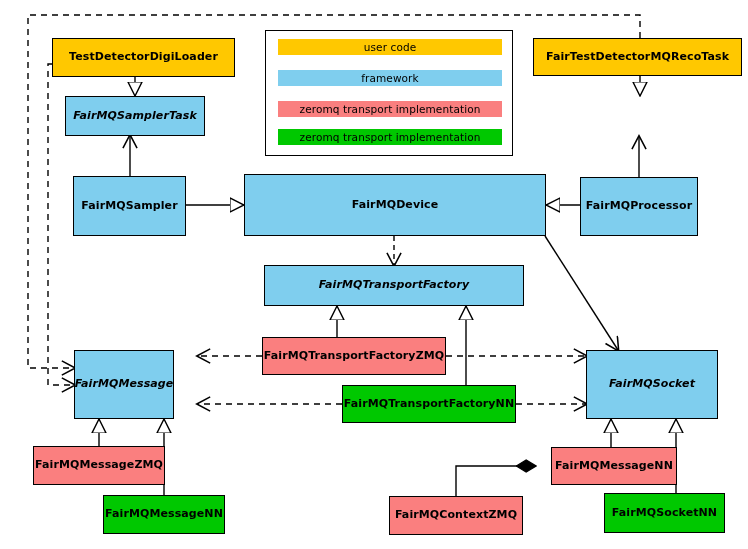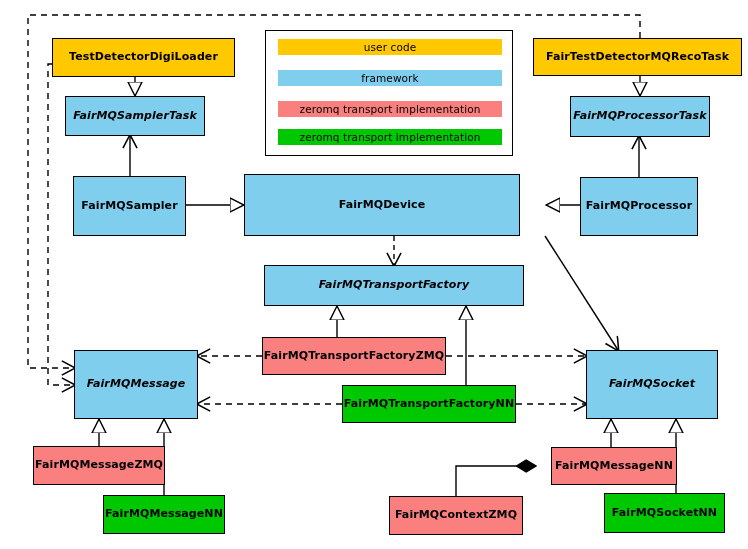--- a/index.html
+++ b/index.html
@@ -144,35 +144,34 @@
       <span>zeromq transport implementation</span>
     </div>
   </div>
 
   <div class="node c-user" style="left:52px; top:38px; width:183px; height:39px;">TestDetectorDigiLoader</div>
 
   <div class="node c-user" style="left:533px; top:38px; width:209px; height:38px;">FairTestDetectorMQRecoTask</div>
 
   <div class="node c-frame abstract" style="left:65px; top:96px; width:140px; height:40px;">FairMQSamplerTask</div>
 
-  <div class="node c-frame abstract" style="left:570px; top:96px; width:140px; height:41px;">FairMQProcessorTask</div>
 
   <div class="node c-frame" style="left:73px; top:176px; width:113px; height:60px;">FairMQSampler</div>
 
-  <div class="node c-frame" style="left:244px; top:174px; width:276px; height:62px;">FairMQDevice</div>
+  <div class="node c-frame" style="left:244px; top:174px; width:302px; height:62px;">FairMQDevice</div>
 
   <div class="node c-frame" style="left:580px; top:177px; width:118px; height:59px;">FairMQProcessor</div>
 
   <div class="node c-frame abstract" style="left:264px; top:265px; width:260px; height:41px;">FairMQTransportFactory</div>
 
   <div class="node c-nn" style="left:342px; top:385px; width:174px; height:38px;">FairMQTransportFactoryNN</div>
 
   <div class="node c-zmq" style="left:262px; top:337px; width:184px; height:38px;">FairMQTransportFactoryZMQ</div>
 
-  <div class="node c-frame abstract" style="left:74px; top:350px; width:124px; height:69px;">FairMQMessage</div>
+  <div class="node c-frame abstract" style="left:74px; top:350px; width:100px; height:69px;">FairMQMessage</div>
 
   <div class="node c-frame abstract" style="left:586px; top:350px; width:132px; height:69px;">FairMQSocket</div>
 
   <div class="node c-zmq" style="left:33px; top:446px; width:132px; height:39px;">FairMQMessageZMQ</div>
 
   <div class="node c-nn" style="left:103px; top:495px; width:122px; height:39px;">FairMQMessageNN</div>
 
   <div class="node c-zmq" style="left:551px; top:447px; width:126px; height:38px;">FairMQMessageNN</div>
 
   <div class="node c-nn" style="left:604px; top:493px; width:121px; height:40px;">FairMQSocketNN</div>

